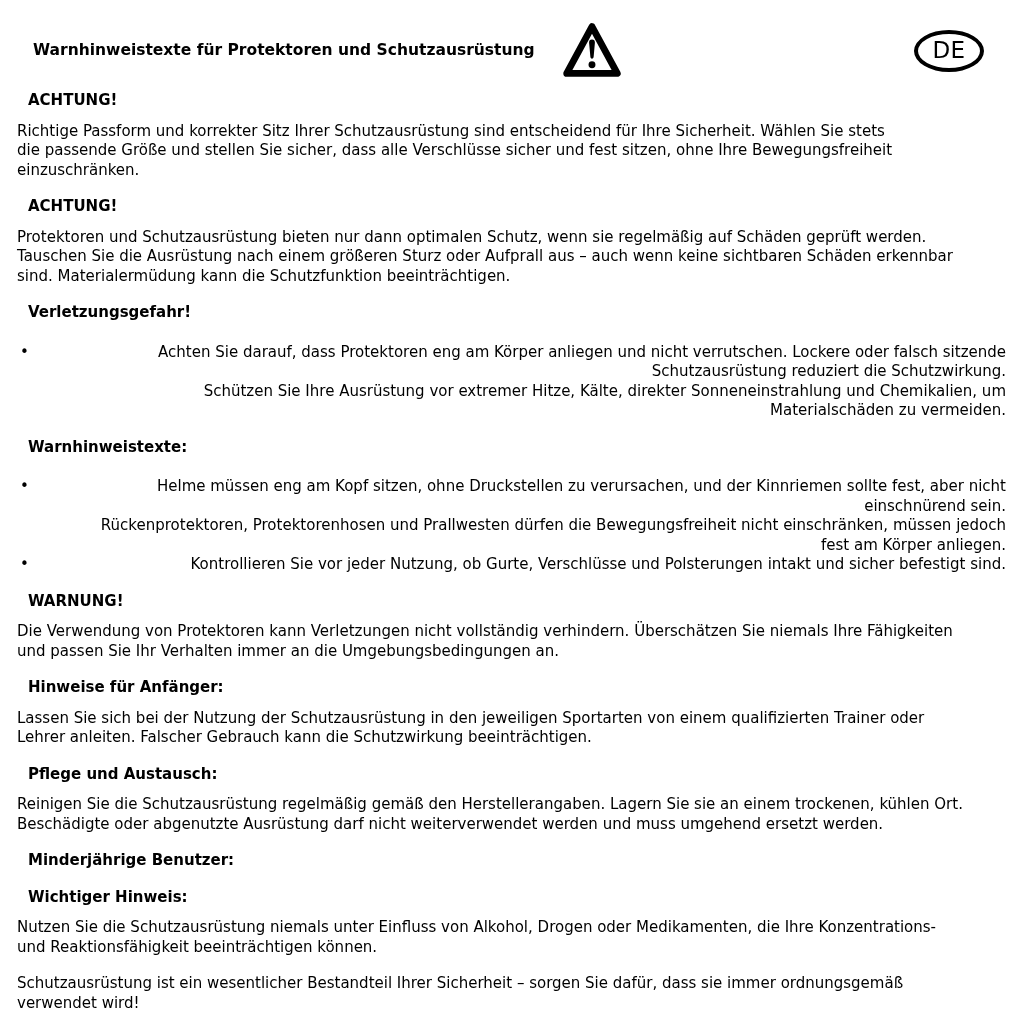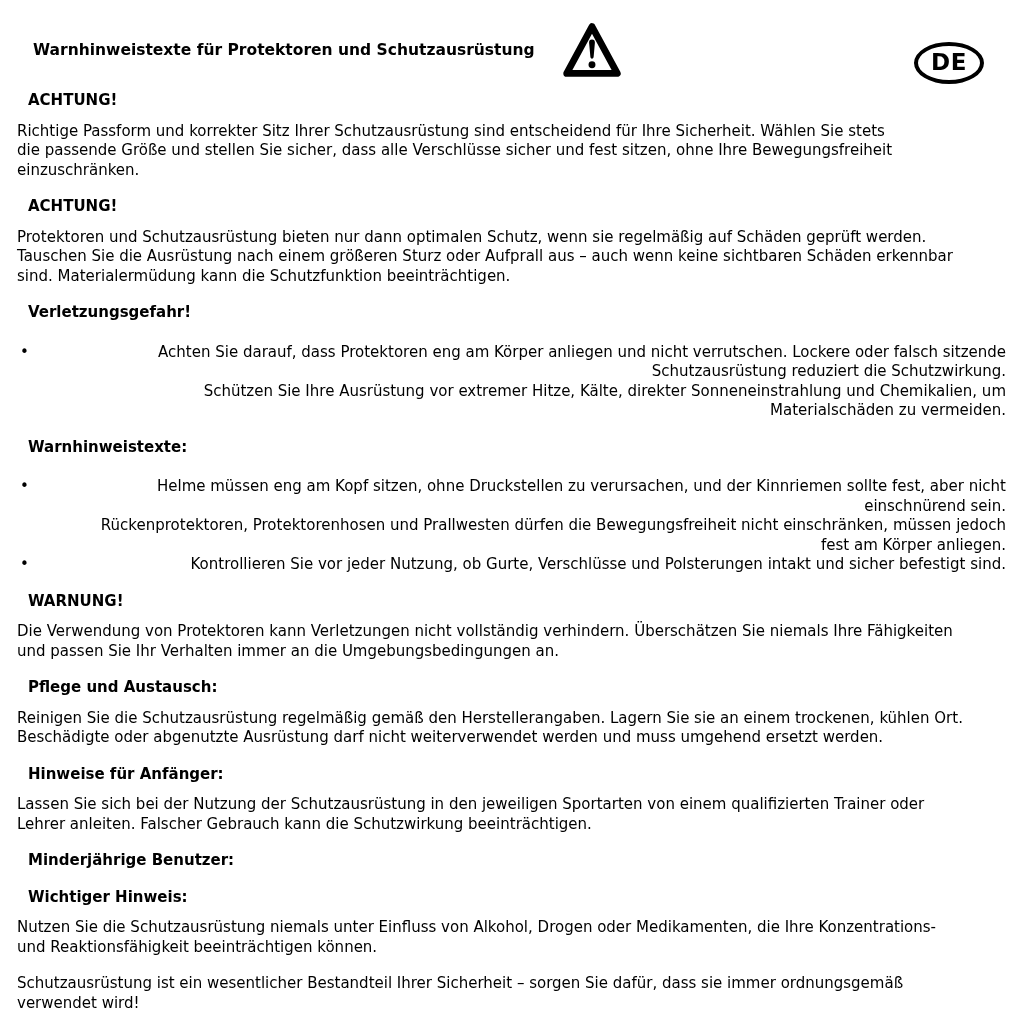--- a/index.html
+++ b/index.html
@@ -30,30 +30,30 @@
     margin: 16px;
     line-height: 20px;
   }
   .tri {
     margin-left: 10px;
     display: inline-flex;
     align-items: center;
   }
   .badge {
     position: absolute;
-    top: 42px;
+    top: 30px;
     right: 40px;
     width: 62px;
     height: 34px;
     border: 4px solid #000;
     border-radius: 50%;
     display: flex;
     align-items: center;
     justify-content: center;
-    font-weight: bold;
+    font-weight: normal;
     font-size: 23px;
     letter-spacing: 0.5px;
   }
   .sec { margin-top: 17px; }
   .sec.first { margin-top: 0; }
   .h {
     font-size: 15px;
     font-weight: bold;
     margin: 11px;
     line-height: 19.5px;
@@ -135,29 +135,29 @@
     </ul>
   </section>
 
   <section class="sec">
     <h2 class="h">WARNUNG!</h2>
     <p class="para">Die Verwendung von Protektoren kann Verletzungen nicht vollständig verhindern. Überschätzen Sie niemals Ihre Fähigkeiten
 und passen Sie Ihr Verhalten immer an die Umgebungsbedingungen an.</p>
   </section>
 
   <section class="sec">
+    <h2 class="h">Hinweise für Anfänger:</h2>
+    <p class="para">Lassen Sie sich bei der Nutzung der Schutzausrüstung in den jeweiligen Sportarten von einem qualifizierten Trainer oder
+Lehrer anleiten. Falscher Gebrauch kann die Schutzwirkung beeinträchtigen.</p>
+  </section>
+
+  <section class="sec">
     <h2 class="h">Pflege und Austausch:</h2>
     <p class="para">Reinigen Sie die Schutzausrüstung regelmäßig gemäß den Herstellerangaben. Lagern Sie sie an einem trockenen, kühlen Ort.
 Beschädigte oder abgenutzte Ausrüstung darf nicht weiterverwendet werden und muss umgehend ersetzt werden.</p>
-  </section>
-
-  <section class="sec">
-    <h2 class="h">Hinweise für Anfänger:</h2>
-    <p class="para">Lassen Sie sich bei der Nutzung der Schutzausrüstung in den jeweiligen Sportarten von einem qualifizierten Trainer oder
-Lehrer anleiten. Falscher Gebrauch kann die Schutzwirkung beeinträchtigen.</p>
   </section>
 
   <section class="sec">
     <h2 class="h">Minderjährige Benutzer:</h2>
   </section>
 
   <section class="sec">
     <h2 class="h">Wichtiger Hinweis:</h2>
     <p class="para">Nutzen Sie die Schutzausrüstung niemals unter Einfluss von Alkohol, Drogen oder Medikamenten, die Ihre Konzentrations-
 und Reaktionsfähigkeit beeinträchtigen können.</p>

